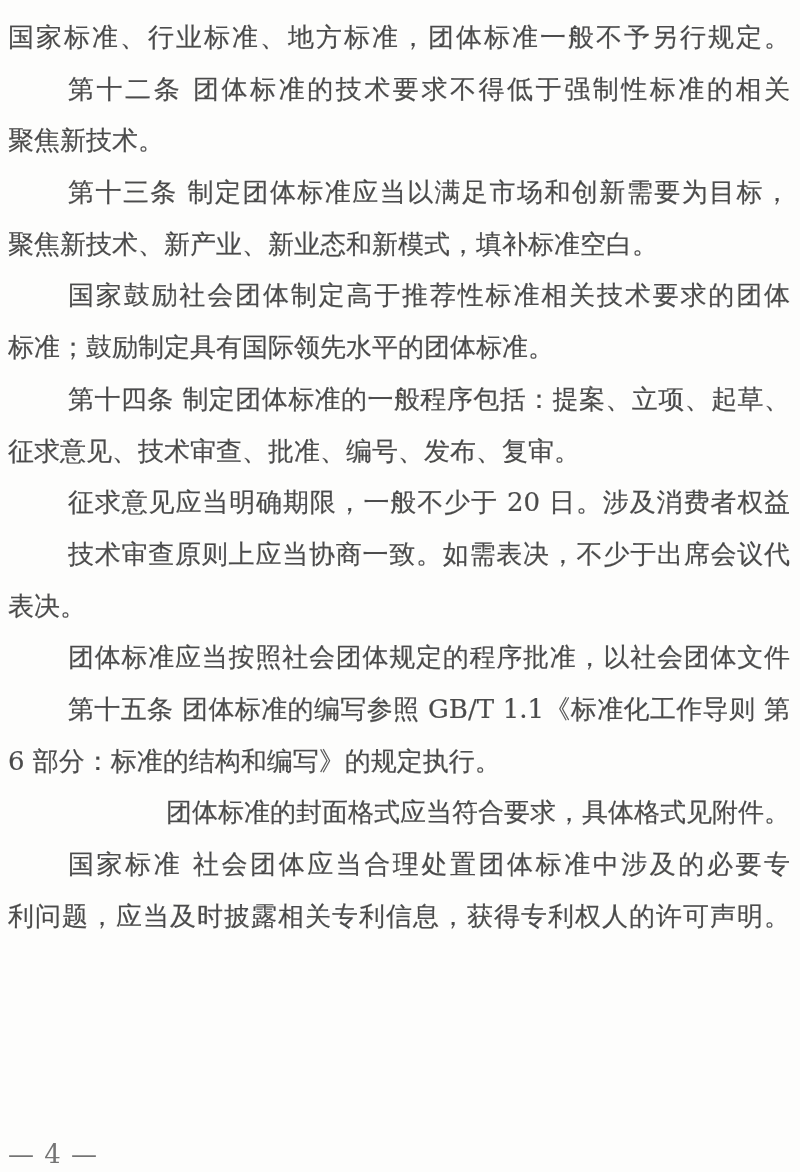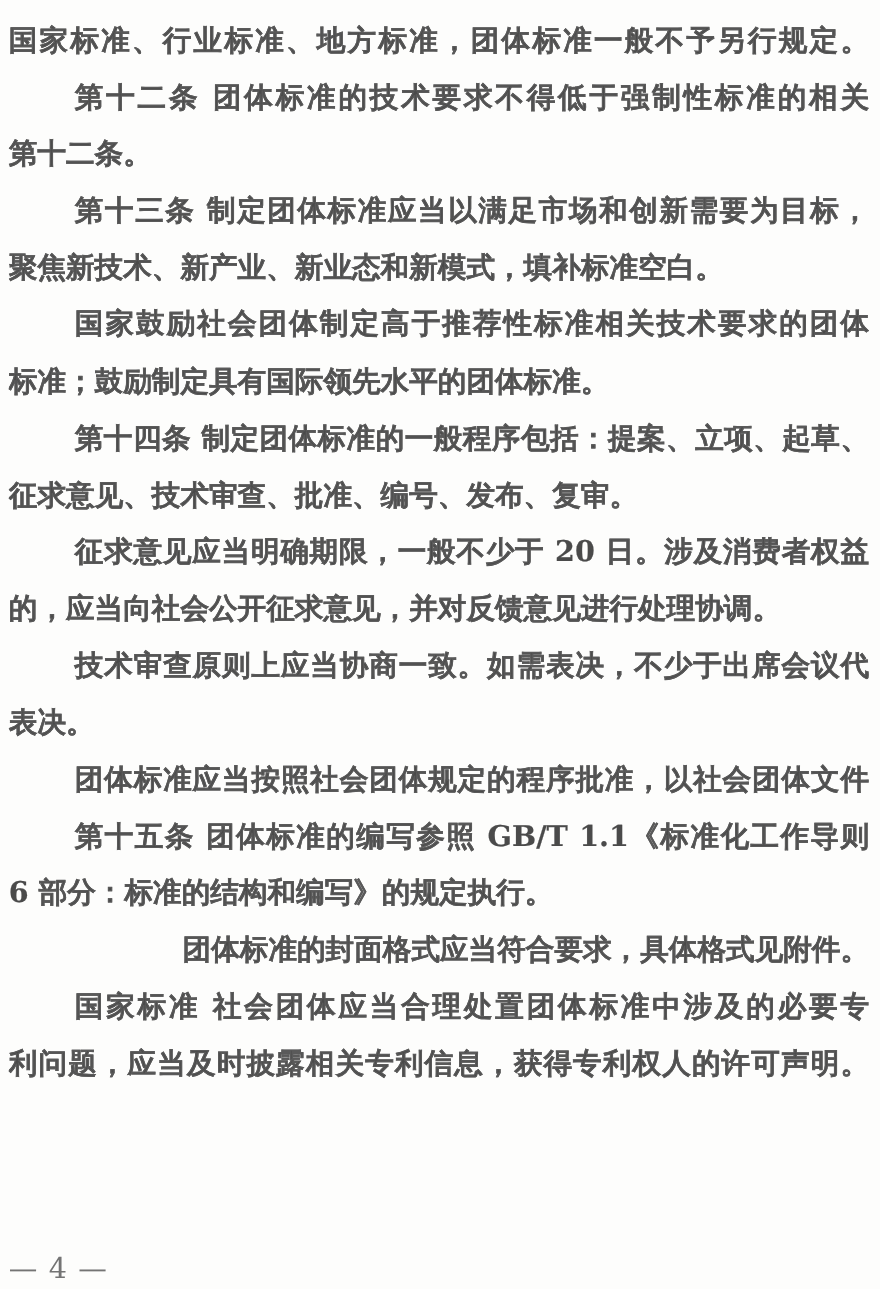--- a/index.html
+++ b/index.html
@@ -16,21 +16,20 @@
     height: 1172px;
     margin: 0 auto;
     background: #fdfdfc;
     overflow: hidden;
   }
   .doc-body {
     position: absolute;
     top: 12px;
     left: 8px;
     right: 10px;
-    font-weight: bold;
   }
   .line {
     height: 51.7px;
     line-height: 51.7px;
     font-size: 26px;
     color: #4a4a4a;
     white-space: pre;
     overflow: hidden;
     -webkit-text-stroke: 0.2px #5a5a5a;
   }
@@ -55,29 +54,28 @@
     white-space: pre;
   }
 </style>
 </head>
 <body>
 
 <div class="page">
   <div class="doc-body" id="doc-body">
       <div class="line full">国家标准、行业标准、地方标准，团体标准一般不予另行规定。</div>
       <div class="line indent full">第十二条  团体标准的技术要求不得低于强制性标准的相关</div>
-      <div class="line">第十二条。</div>
+      <div class="line">聚焦新技术。</div>
       <div class="line indent full">第十三条  制定团体标准应当以满足市场和创新需要为目标，</div>
       <div class="line">聚焦新技术、新产业、新业态和新模式，填补标准空白。</div>
       <div class="line indent full">国家鼓励社会团体制定高于推荐性标准相关技术要求的团体</div>
       <div class="line">标准；鼓励制定具有国际领先水平的团体标准。</div>
       <div class="line indent full">第十四条  制定团体标准的一般程序包括：提案、立项、起草、</div>
       <div class="line">征求意见、技术审查、批准、编号、发布、复审。</div>
       <div class="line indent full">征求意见应当明确期限，一般不少于 20 日。涉及消费者权益</div>
-      <div class="line">的，应当向社会公开征求意见，并对反馈意见进行处理协调。</div>
       <div class="line indent full">技术审查原则上应当协商一致。如需表决，不少于出席会议代</div>
       <div class="line">表决。</div>
       <div class="line indent full">团体标准应当按照社会团体规定的程序批准，以社会团体文件</div>
       <div class="line indent full">第十五条  团体标准的编写参照 GB/T 1.1《标准化工作导则  第</div>
       <div class="line">6 部分：标准的结构和编写》的规定执行。</div>
       <div class="line indent">团体标准的封面格式应当符合要求，具体格式见附件。</div>
       <div class="line indent full">国家标准  社会团体应当合理处置团体标准中涉及的必要专</div>
       <div class="line full">利问题，应当及时披露相关专利信息，获得专利权人的许可声明。</div>
     </div>
   <div class="footer">— 4 —</div>

